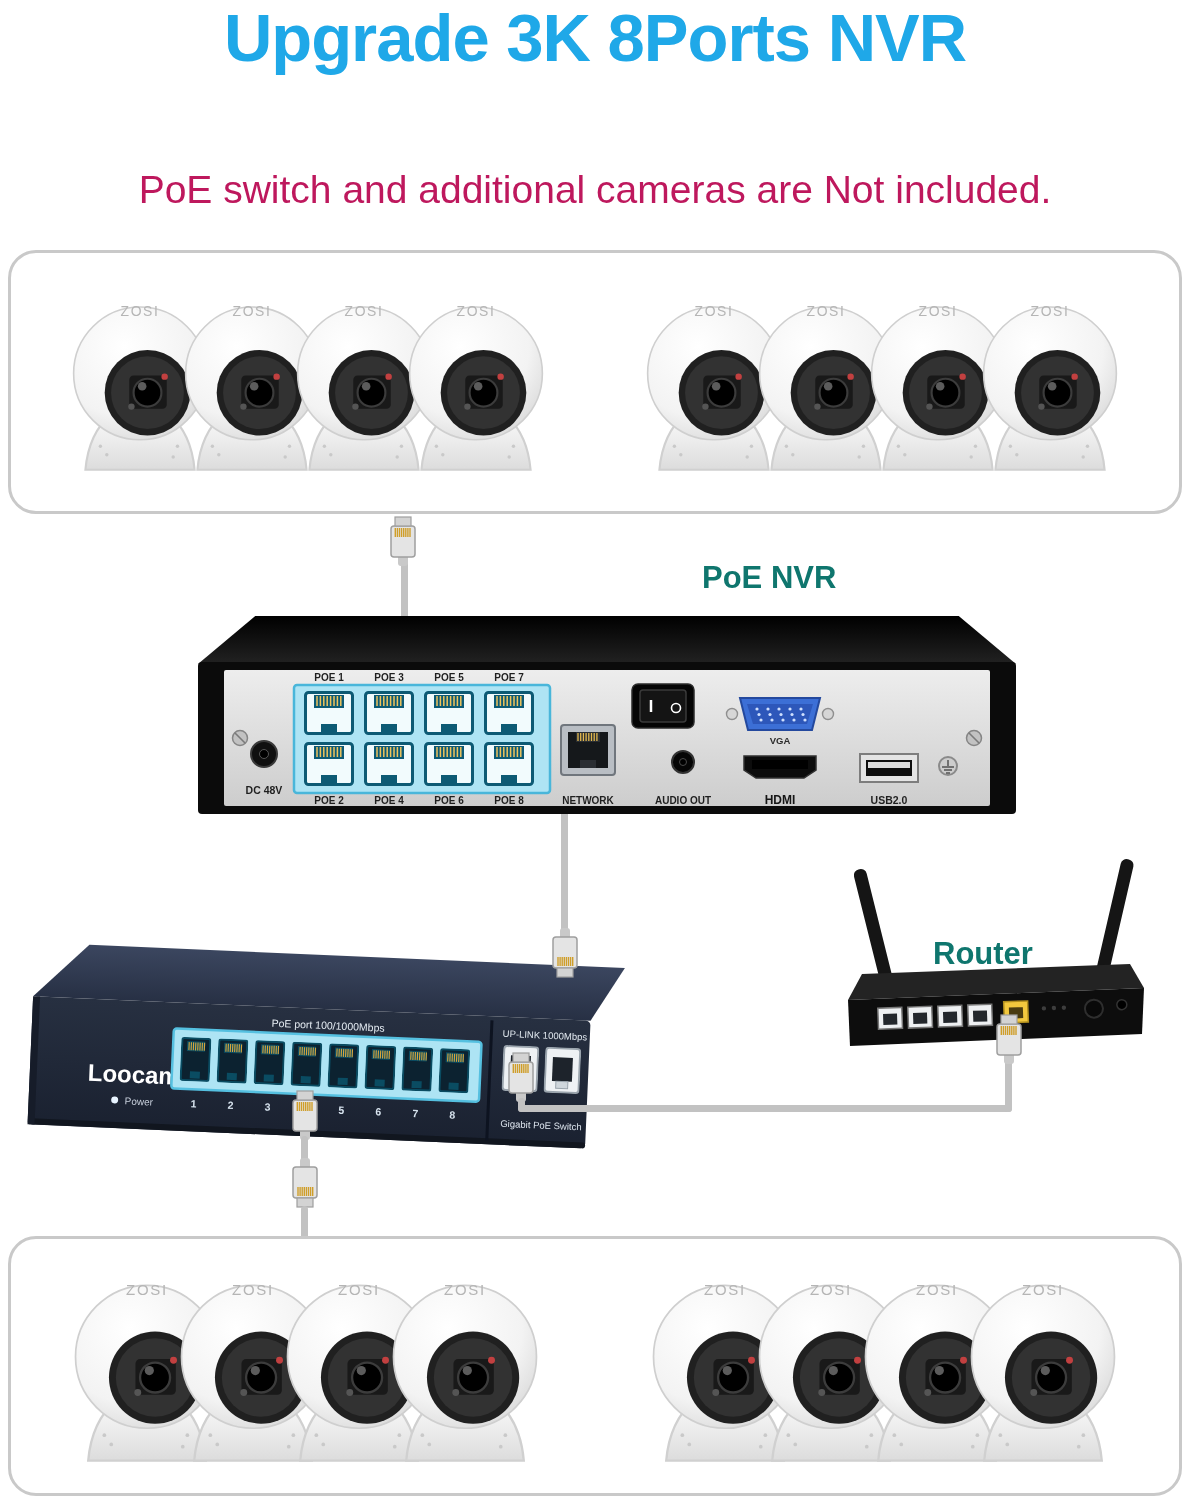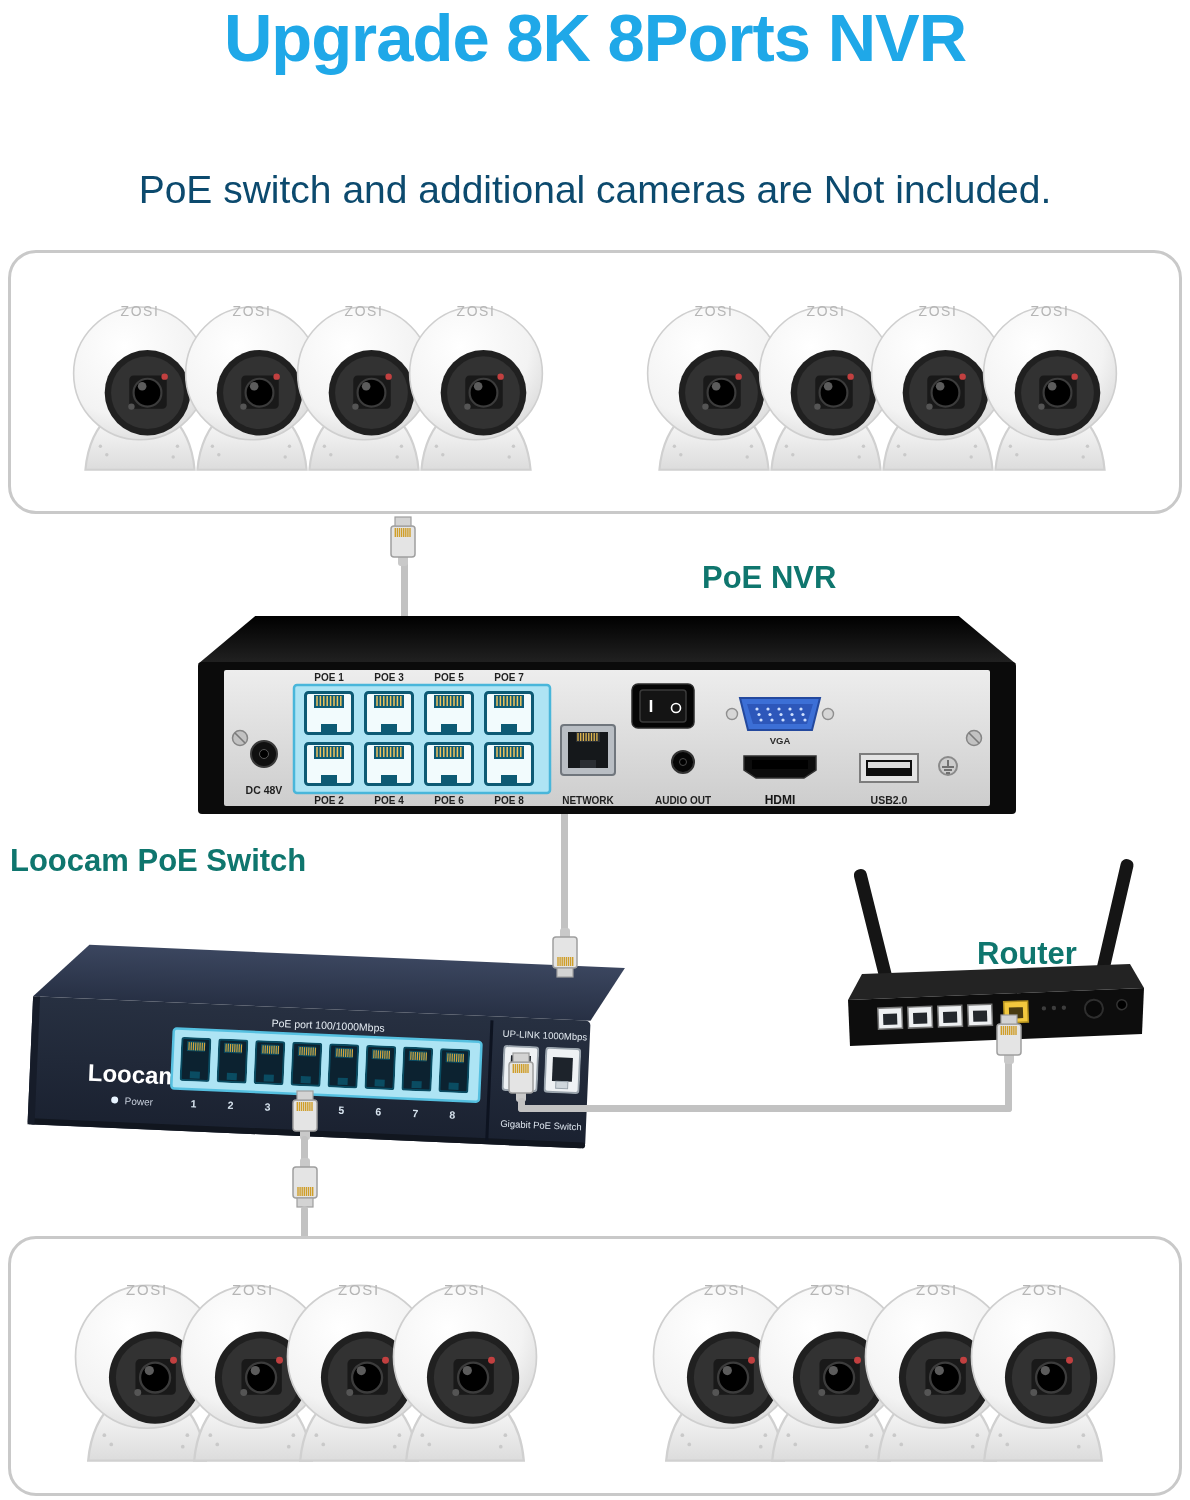--- a/index.html
+++ b/index.html
@@ -4,40 +4,40 @@
 <style>
   html,body{margin:0;padding:0;background:#ffffff;}
   body{width:1190px;height:1500px;position:relative;overflow:hidden;
        font-family:"Liberation Sans", sans-serif;}
   .canvas{position:absolute;inset:0;background:#fff;}
 
   
   .title{position:absolute;top:0;left:0;width:100%;text-align:center;margin:0;
          font-size:67px;font-weight:800;color:#1fa8e8;line-height:1.12;letter-spacing:-1px;}
   .subtitle{position:absolute;top:168px;left:0;width:100%;text-align:center;
-            font-size:39px;color:#0c4a6e;}
+            font-size:39px;color:#be185d;}
 
   
   .cam-box{position:absolute;left:8px;width:1174px;border:3px solid #c9c9c9;
            border-radius:28px;background:#fff;box-sizing:border-box;}
   .cam-box.top{top:250px;height:264px;}
   .cam-box.bottom{top:1236px;height:260px;}
   .cam-row{display:flex;justify-content:space-between;align-items:center;
            height:100%;padding:0 38px;box-sizing:border-box;}
   .cam-group{display:flex;align-items:center;}
   .cam{width:182px;height:200px;flex:0 0 auto;}
   .cam + .cam{margin-left:-70px;}
   .cam-box.bottom .cam{width:196px;height:214px;}
   .cam-box.bottom .cam + .cam{margin-left:-90px;}
 
   
   .diagram-label{position:absolute;font-size:31px;font-weight:700;color:#0f766e;white-space:nowrap;}
   .nvr-label{top:560px;left:702px;}
   .switch-label{top:843px;left:10px;}
-  .router-label{top:936px;left:933px;margin-left:44px;}
+  .router-label{top:936px;left:933px;}
 
   
   .cable{position:absolute;background:#c2c2c2;border-radius:4px;}
   .plug{position:absolute;width:30px;height:52px;}
   .plug.up{transform:rotate(180deg);}
 
   
   .nvr{position:absolute;left:198px;top:616px;width:818px;height:198px;}
   .nvr-top{position:absolute;left:0;top:0;width:100%;height:48px;
            background:linear-gradient(#000,#222);
@@ -170,21 +170,21 @@
 
       <symbol id="upport" viewBox="0 0 36 46">
         <rect x="1" y="1" width="34" height="44" rx="3" fill="#eef1f4" stroke="#9aa4ad" stroke-width="2"></rect>
         <rect x="8" y="10" width="20" height="24" fill="#1d232b"></rect>
         <rect x="12" y="34" width="12" height="7" fill="#cfd6dc" stroke="#9aa4ad" stroke-width="1"></rect>
       </symbol>
     </defs>
   </svg>
 
   <h1 class="title">
-    <span style="display:block">Upgrade 8K 8Ports NVR</span>
+    <span style="display:block">Upgrade 3K 8Ports NVR</span>
   </h1>
   <div class="subtitle">PoE switch and additional cameras are Not included.</div>
 
   <div class="cable" style="left:401px;top:560px;width:7px;height:104px;"></div>
   <div class="cable" style="left:561px;top:806px;width:7px;height:128px;"></div>
 
   <div class="cam-box top">
     <div class="cam-row">
       <div class="cam-group">
         <svg class="cam">
@@ -318,21 +318,20 @@
               <line x1="718" y1="97" x2="730" y2="97"></line>
               <line x1="720" y1="100" x2="728" y2="100"></line>
               <line x1="722" y1="103" x2="726" y2="103"></line>
             </g>
           </g>
         </svg>
       </div>
     </div>
   </div>
 
-  <div class="diagram-label switch-label">Loocam PoE Switch</div>
   <div class="switch-wrap">
     <svg viewBox="0 0 600 215">
       <polygon points="8,66 566,66 598,12 62,12" fill="url(#swTop)"></polygon>
       <rect x="8" y="66" width="558" height="128" rx="5" fill="url(#swFront)"></rect>
       <rect x="8" y="188" width="558" height="6" rx="3" fill="#11161f"></rect>
       <rect x="8" y="66" width="7" height="128" fill="#161c29"></rect>
 
       <text x="66" y="148" font-size="24" font-weight="bold" fill="#ffffff">Loocam</text>
       <circle cx="94" cy="166" r="3.5" fill="#e8f4ff"></circle>
       <text x="104" y="170" font-size="10" fill="#c7cfdb">Power</text>

